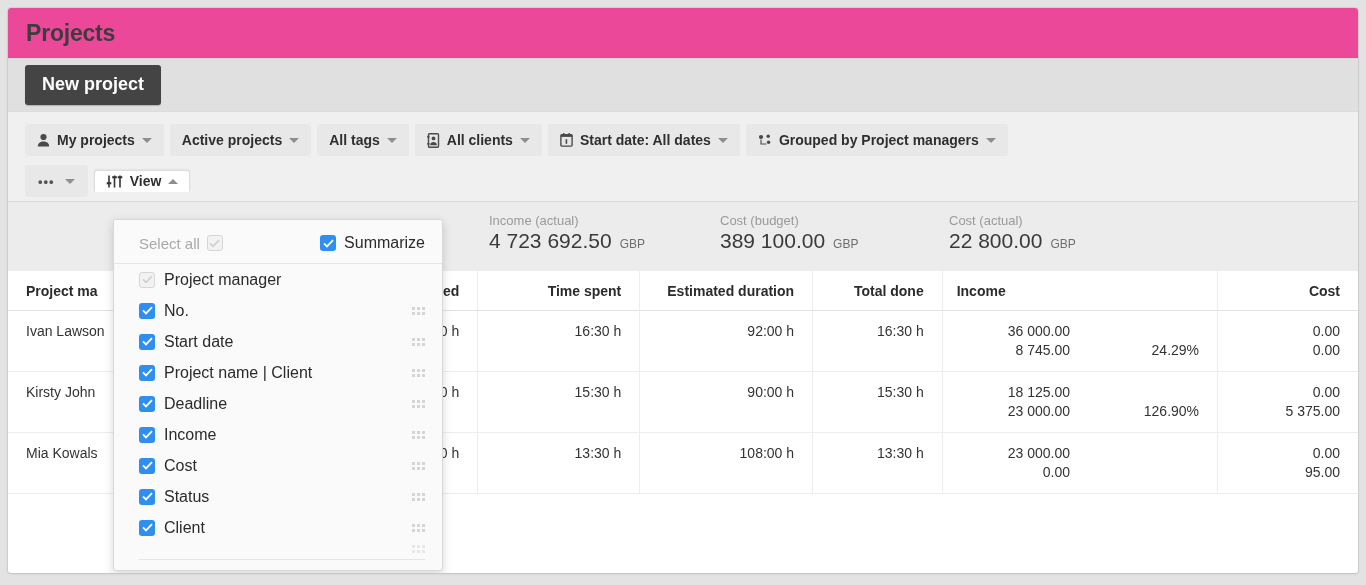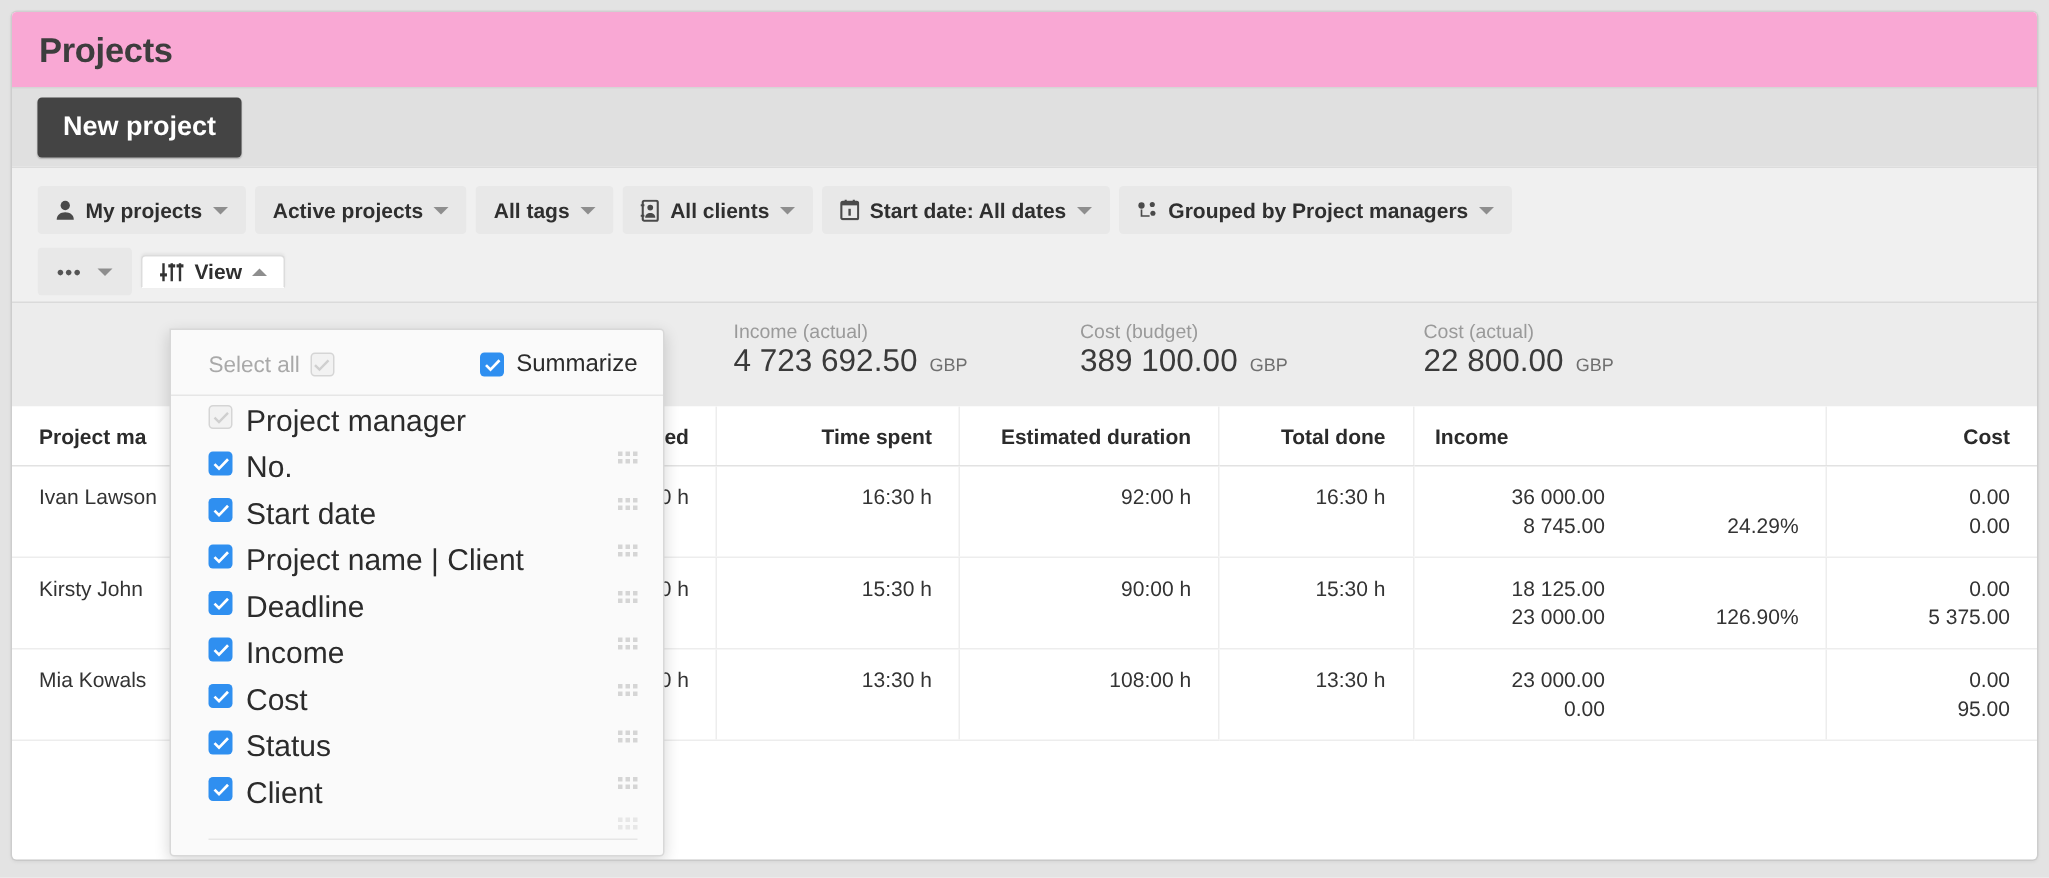--- a/index.html
+++ b/index.html
@@ -16,21 +16,21 @@
     width: 1350px; height: 565px;
     background: #ffffff;
     border-radius: 3px;
     box-shadow: 0 0 0 1px rgba(0,0,0,0.06), 0 1px 3px rgba(0,0,0,0.10);
     overflow: hidden;
   }
 
   
   .titlebar {
     height: 50px;
-    background: #f9a8d4;
+    background: #ec4899;
     display: flex;
     align-items: center;
     padding-left: 18px;
   }
   .titlebar h1 {
     font-size: 23px;
     font-weight: bold;
     color: #3d3d3d;
     letter-spacing: -0.2px;
   }
@@ -193,22 +193,23 @@
     display: flex; align-items: center; gap: 7px;
     font-size: 15px; color: #a9a9a9; cursor: pointer;
   }
   .panel-head .spacer { flex: 1; }
   .summarize {
     display: flex; align-items: center; gap: 8px;
     font-size: 16px; color: #2b2b2b; cursor: pointer;
   }
   .opt {
     display: flex;
+    align-items: center;
     padding: 6px 17px 6px 25px;
-    font-size: 20px;
+    font-size: 16px;
     color: #2b2b2b;
     cursor: pointer;
     height: 31px;
   }
   .opt .lbl { flex: 1; margin-left: 9px; }
   .opt.disabled .lbl { color: #2b2b2b; }
   .panel-foot {
     margin: 6px 17px 0 25px;
     border-top: 1px solid #e6e6e6;
     height: 1px;

